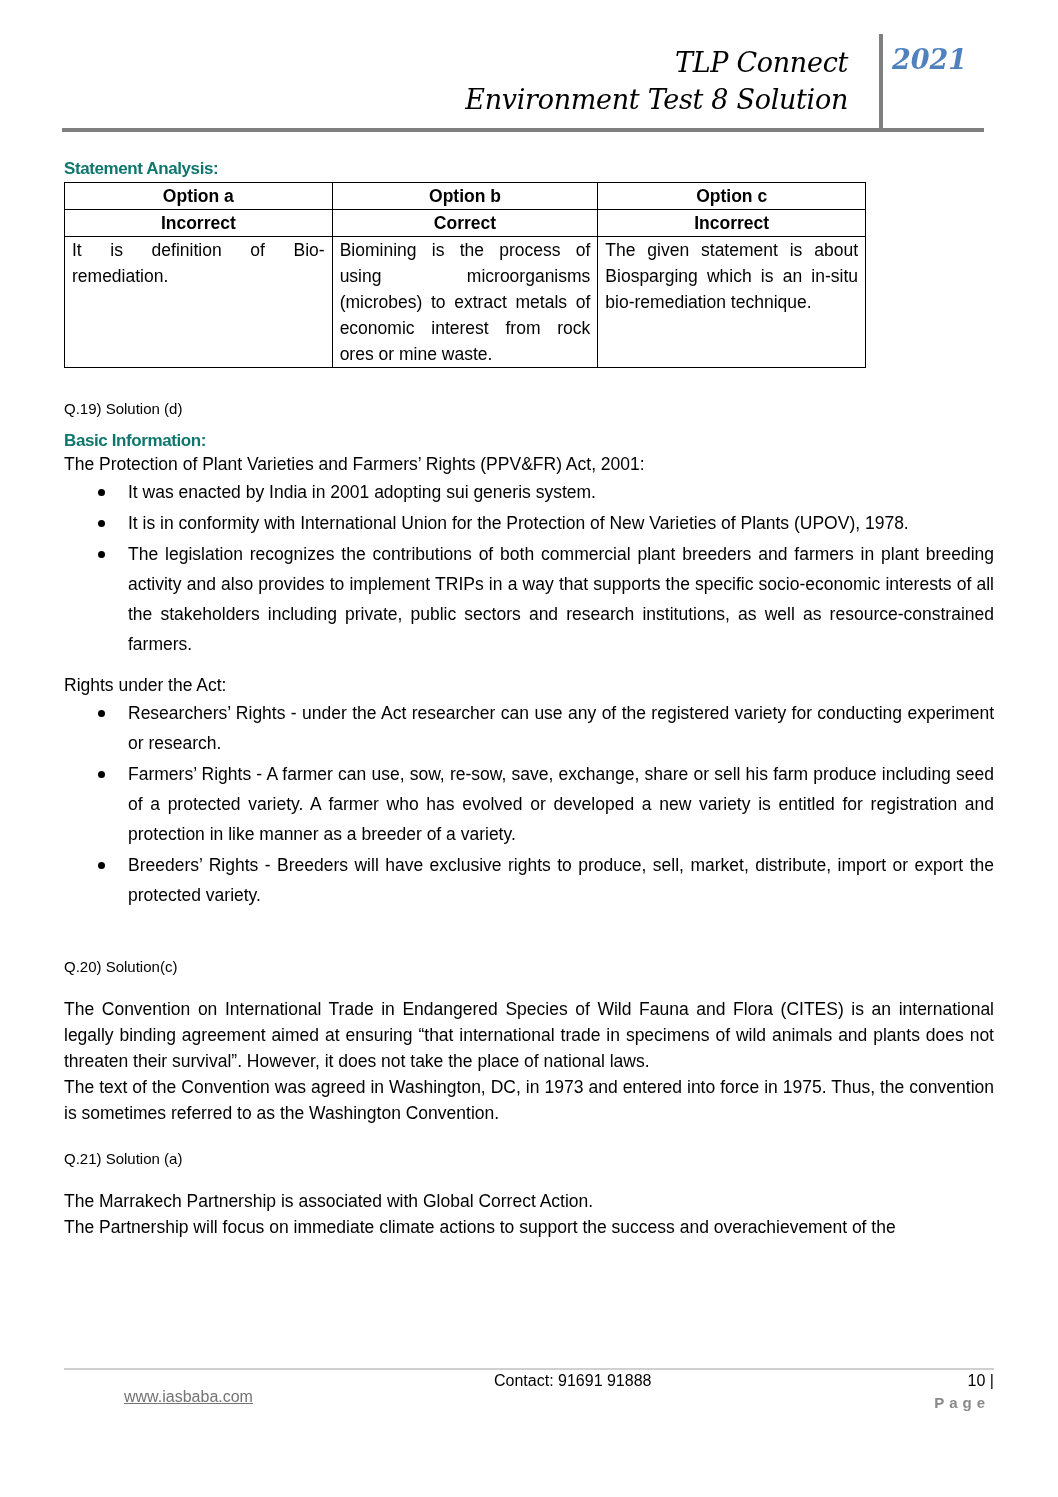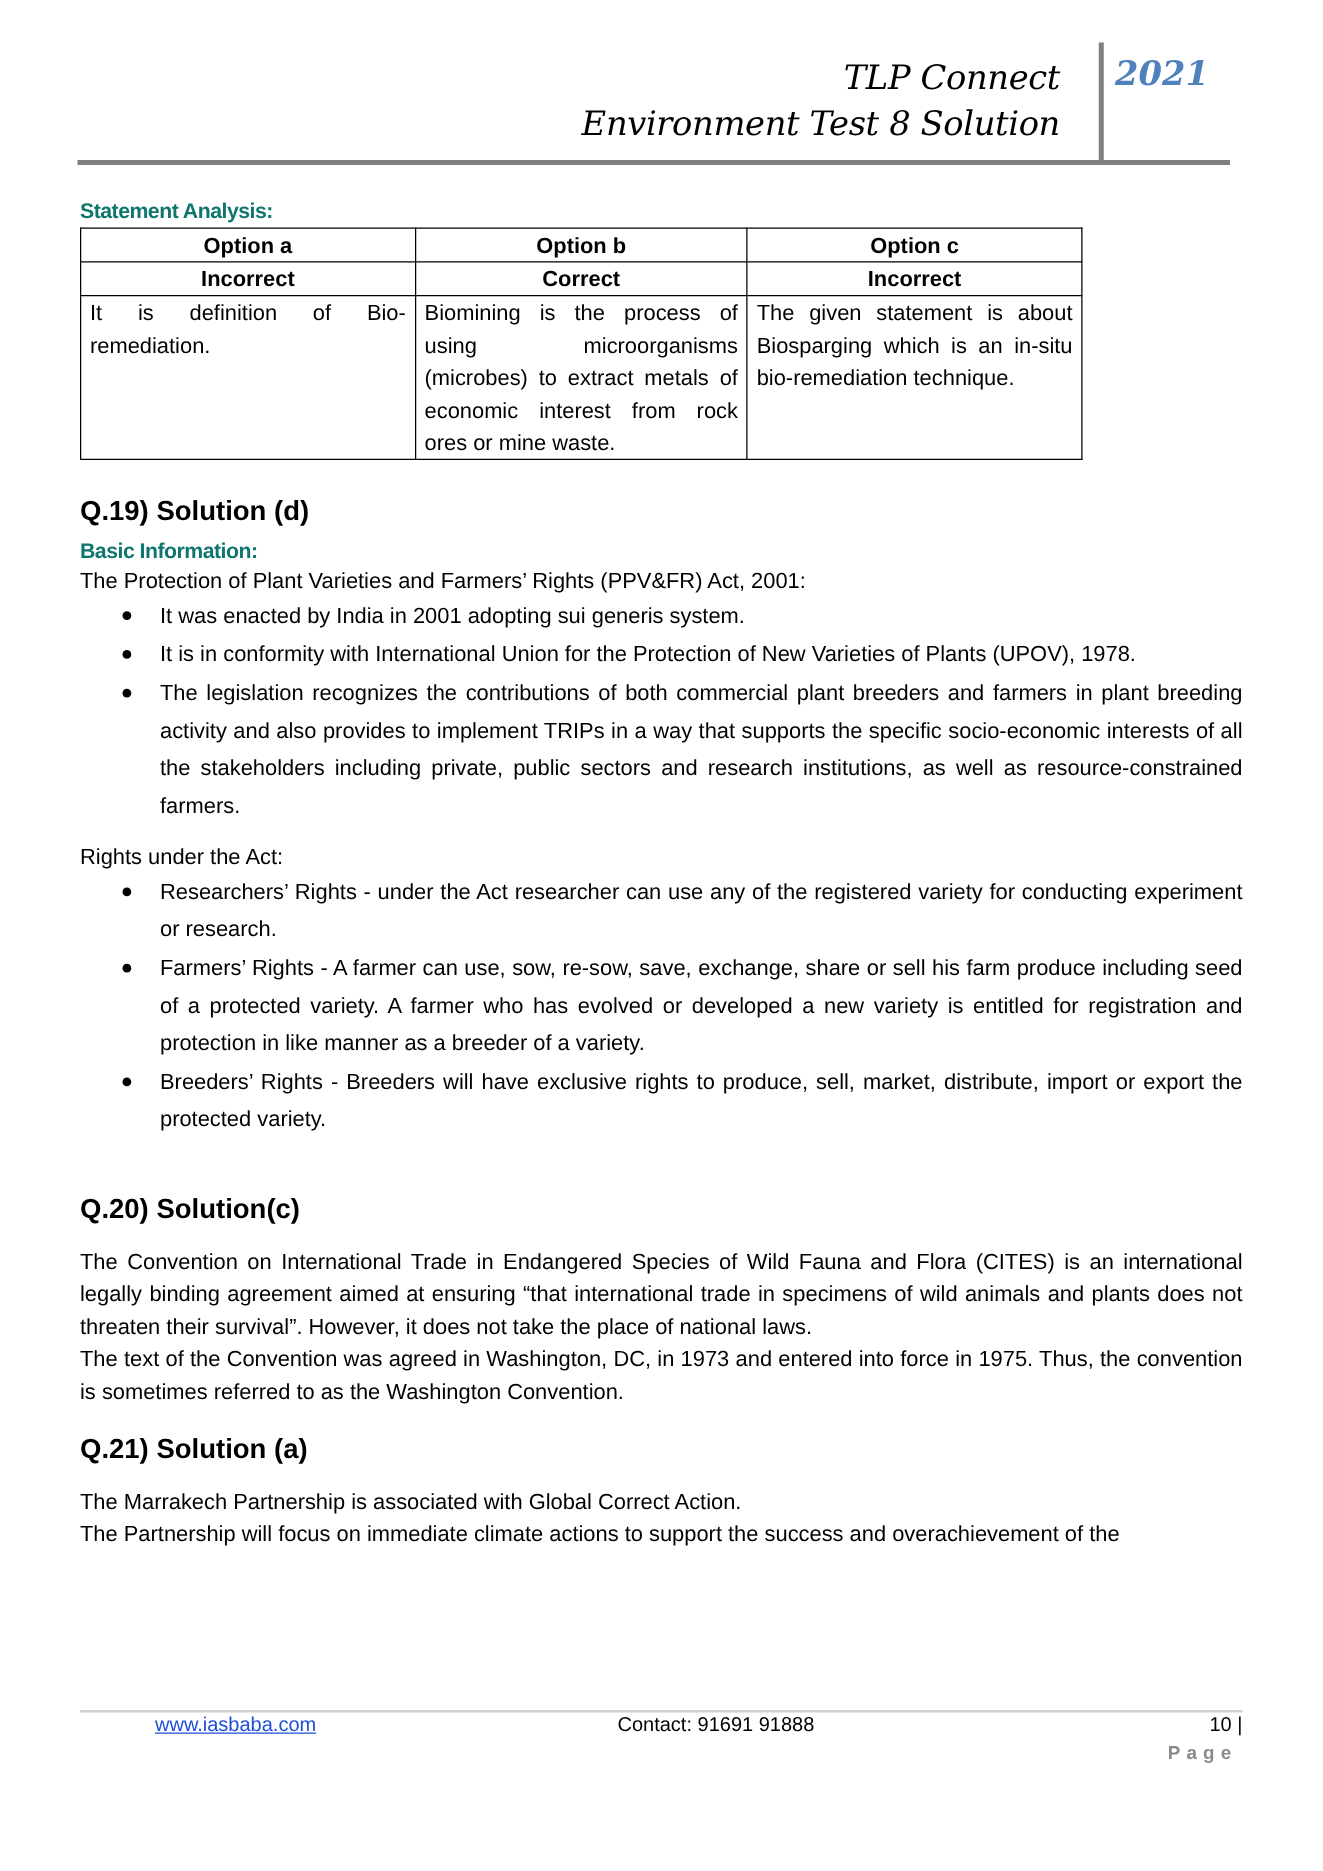--- a/index.html
+++ b/index.html
@@ -14,30 +14,30 @@
 
     .content { position: absolute; left: 64px; top: 158px; width: 930px; font-size: 17.5px; line-height: 26px; }
     .red-heading { color: #0f766e; font-weight: bold; font-size: 17px; line-height: 22px; letter-spacing: -0.4px; }
 
     table.analysis { border-collapse: collapse; width: 802px; margin-top: 2px; font-size: 17.5px; }
     table.analysis td, table.analysis th { border: 1.5px solid #000; padding: 0 7px; vertical-align: top; line-height: 26px; }
     table.analysis th { font-weight: bold; text-align: center; }
     table.analysis td { text-align: justify; text-align-last: left; }
     .col-a { width: 268px; } .col-b { width: 266px; } .col-c { width: 268px; }
 
-    .q-head { margin-top: 22px; font-size: 22px; line-height: 26px; font-weight: bold; }
+    .q-head { margin-top: 22px; font-size: 15px; line-height: 26px; }
     .bold { font-weight: normal; }
     ul.bullets { list-style: none; margin-left: 0; }
     ul.bullets li { position: relative; padding-left: 64px; text-align: justify; line-height: 30px; margin-top: 1px; }
     ul.bullets li .dot { position: absolute; left: 34px; top: 12px; width: 7px; height: 7px; border-radius: 50%; background: #000; }
     p.just { text-align: justify; line-height: 26px; }
 
     .footer { position: absolute; left: 64px; top: 1368px; width: 930px; height: 60px; font-size: 16px; }
     .footer-line { position: absolute; left: 0; top: 0; width: 930px; height: 2px; background: #d0d0d0; }
-    .footer-link { position: absolute; left: 60px; top: 4px; color: #1d4ed8; text-decoration: underline; }
+    .footer-link { position: absolute; left: 60px; top: 20px; color: #737373; text-decoration: underline; }
     .footer-contact { position: absolute; left: 430px; top: 4px; }
     .footer-page { position: absolute; right: 0; top: 4px; }
     .footer-page-label { position: absolute; right: 4px; top: 26px; color: #8a8a8a; letter-spacing: 5px; font-size: 15px; font-weight: bold; }
   </style>
 </head>
 <body>
 
 <div class="header">
   <div class="header-title">
     <div>TLP Connect</div>

